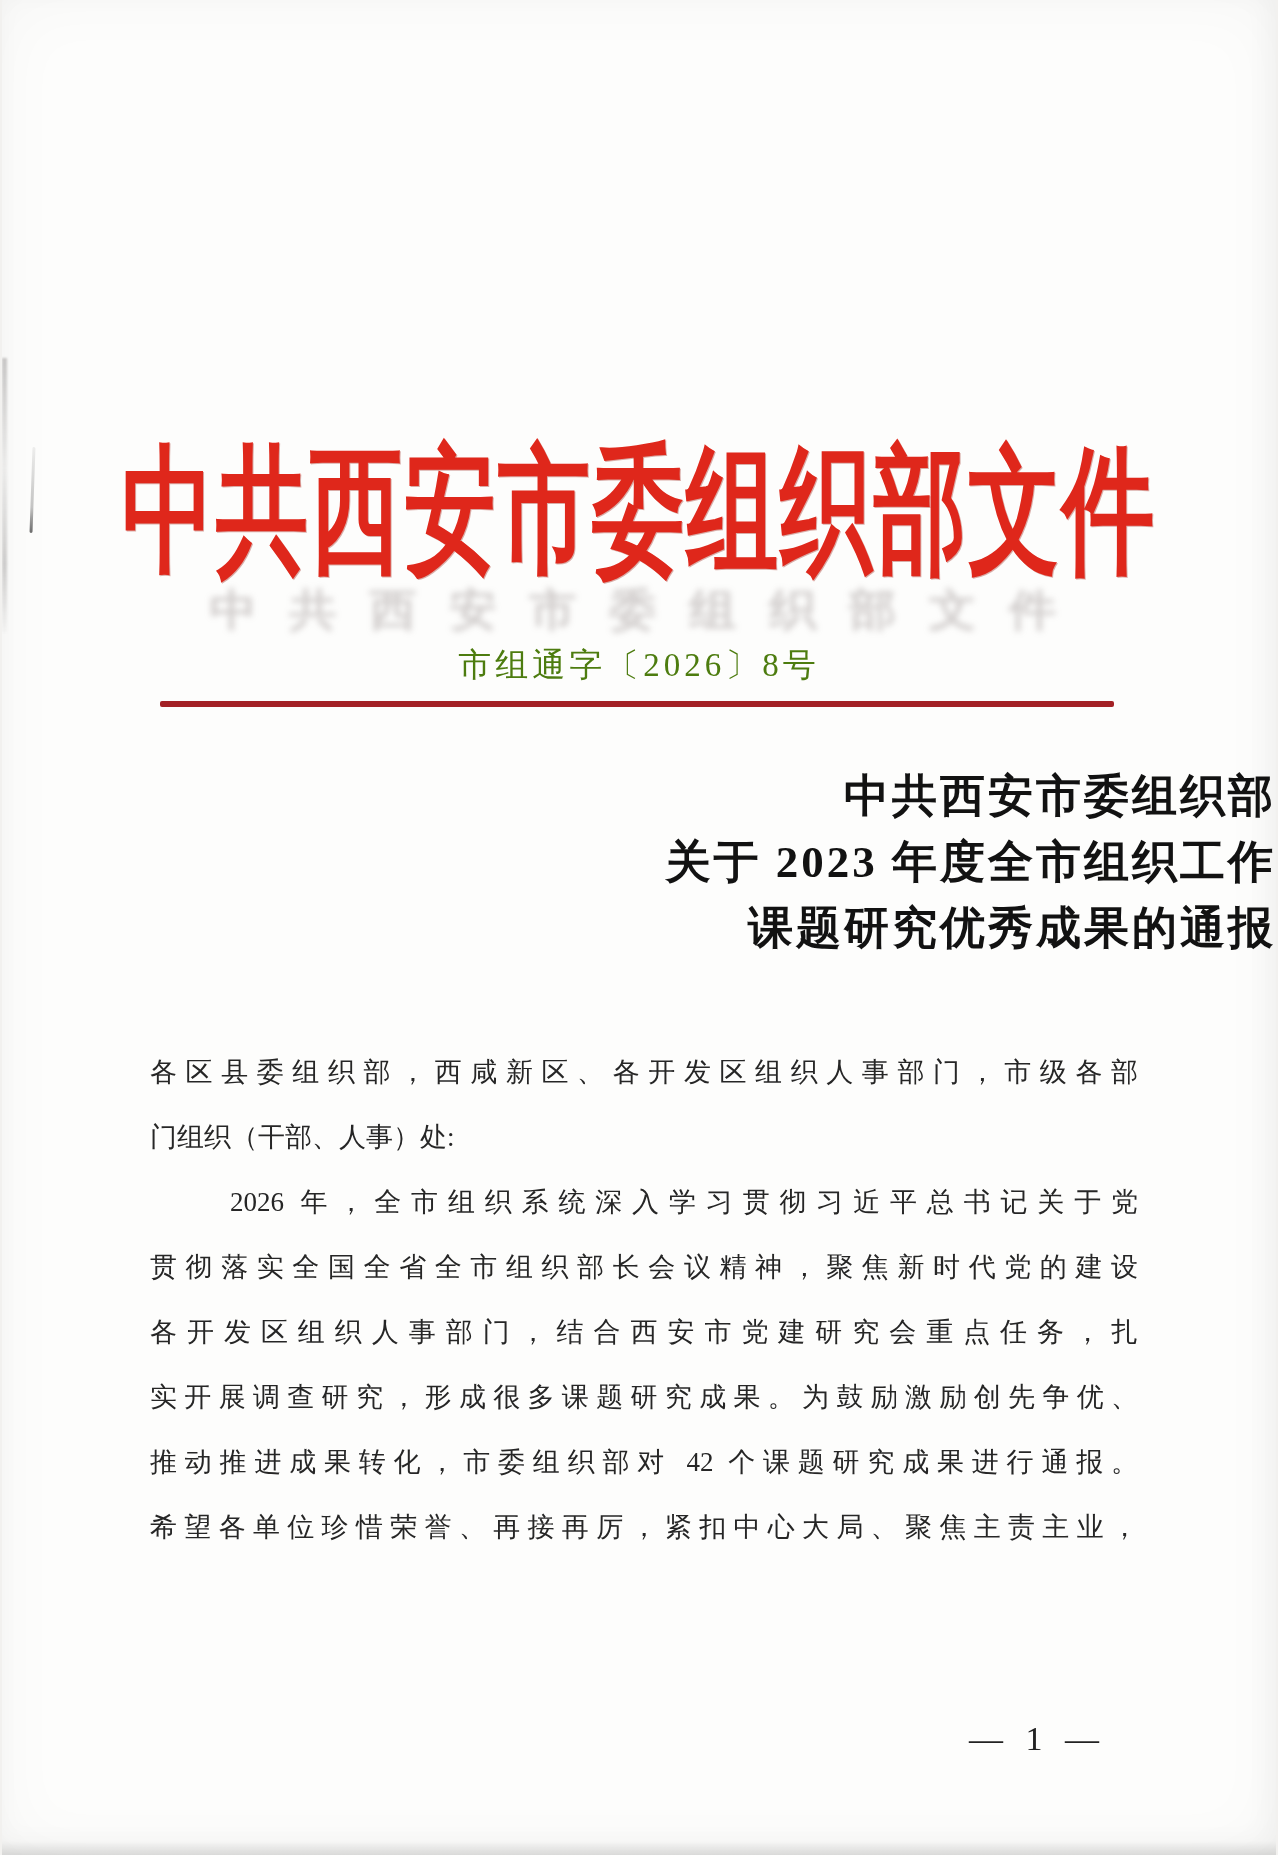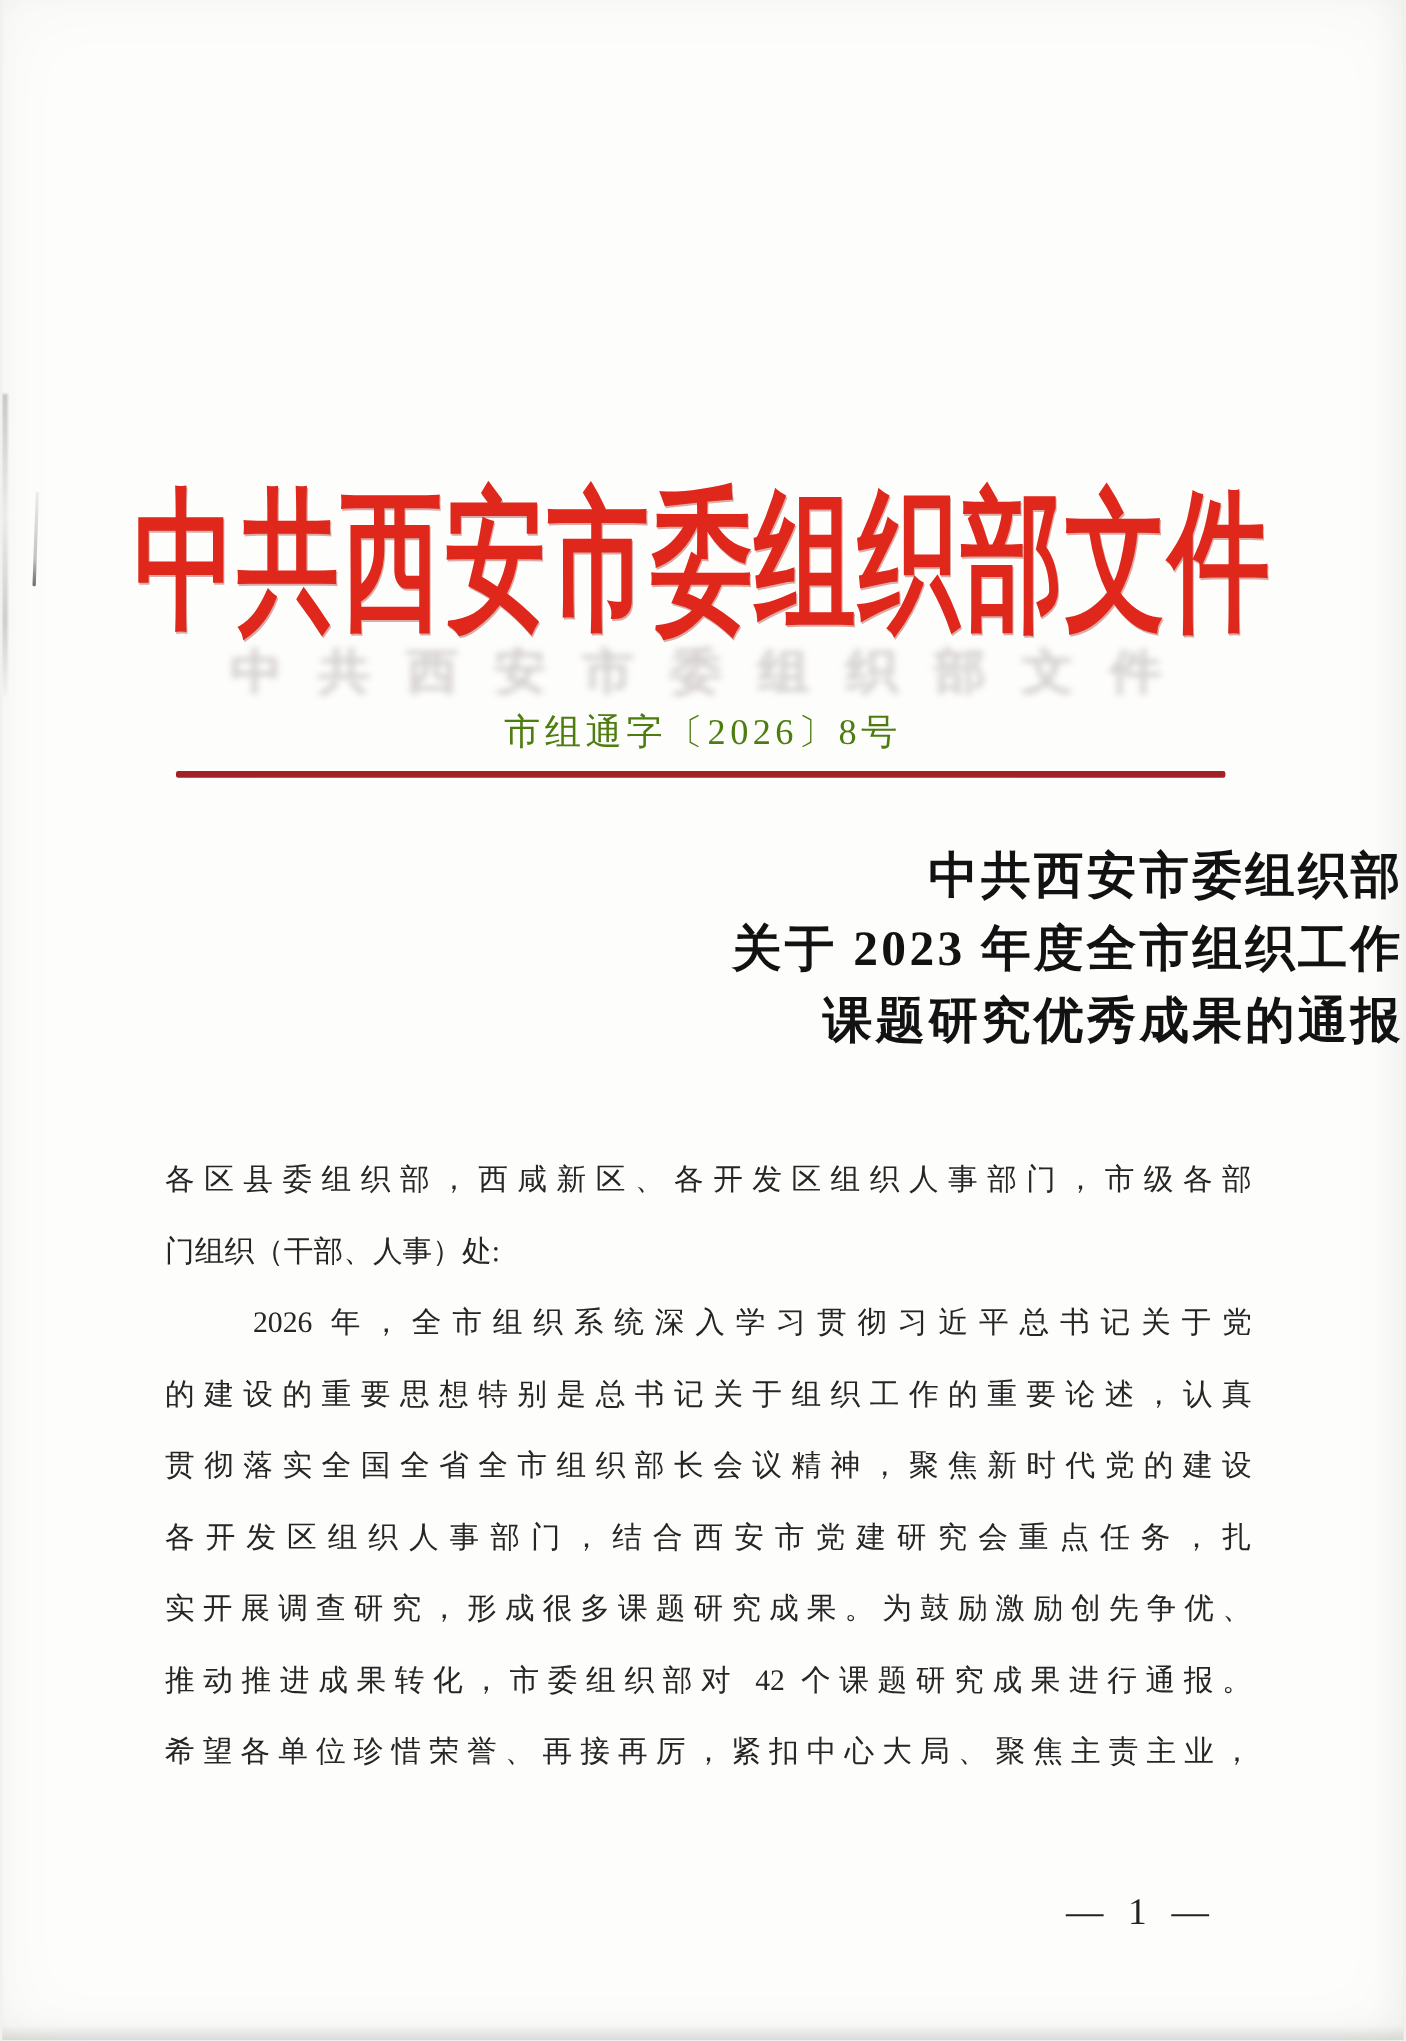--- a/index.html
+++ b/index.html
@@ -172,21 +172,20 @@
   <div class="title-block">
     <div class="title-line">中共西安市委组织部</div>
     <div class="title-line">关于 2023 年度全市组织工作</div>
     <div class="title-line">课题研究优秀成果的通报</div>
   </div>
 
   <div class="body-block" id="body-lines">
       <div class="body-line fill">各区县委组织部，西咸新区、各开发区组织人事部门，市级各部</div>
       <div class="body-line">门组织（干部、人事）处:</div>
       <div class="body-line fill indent">2026 年，全市组织系统深入学习贯彻习近平总书记关于党</div>
-      <div class="body-line fill">的建设的重要思想特别是总书记关于组织工作的重要论述，认真</div>
       <div class="body-line fill">贯彻落实全国全省全市组织部长会议精神，聚焦新时代党的建设</div>
       <div class="body-line fill">各开发区组织人事部门，结合西安市党建研究会重点任务，扎</div>
       <div class="body-line fill">实开展调查研究，形成很多课题研究成果。为鼓励激励创先争优、</div>
       <div class="body-line fill">推动推进成果转化，市委组织部对 42 个课题研究成果进行通报。</div>
       <div class="body-line fill">希望各单位珍惜荣誉、再接再厉，紧扣中心大局、聚焦主责主业，</div>
     </div>
 
   <div class="pagenum">— 1 —</div>
 
   <div class="pen-mark"></div>

